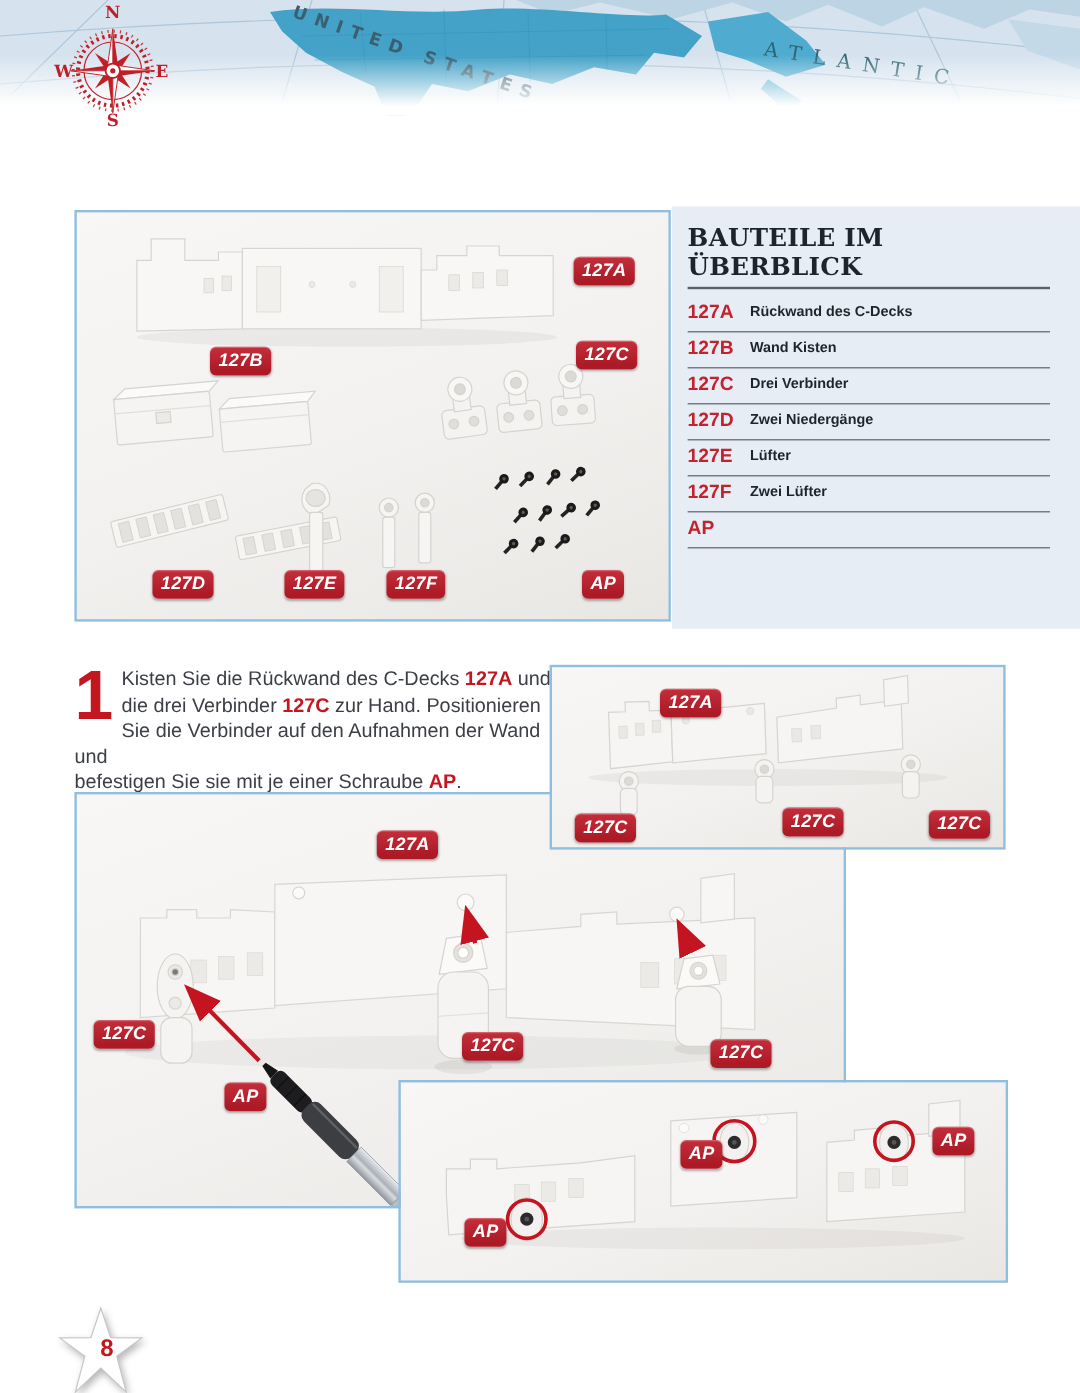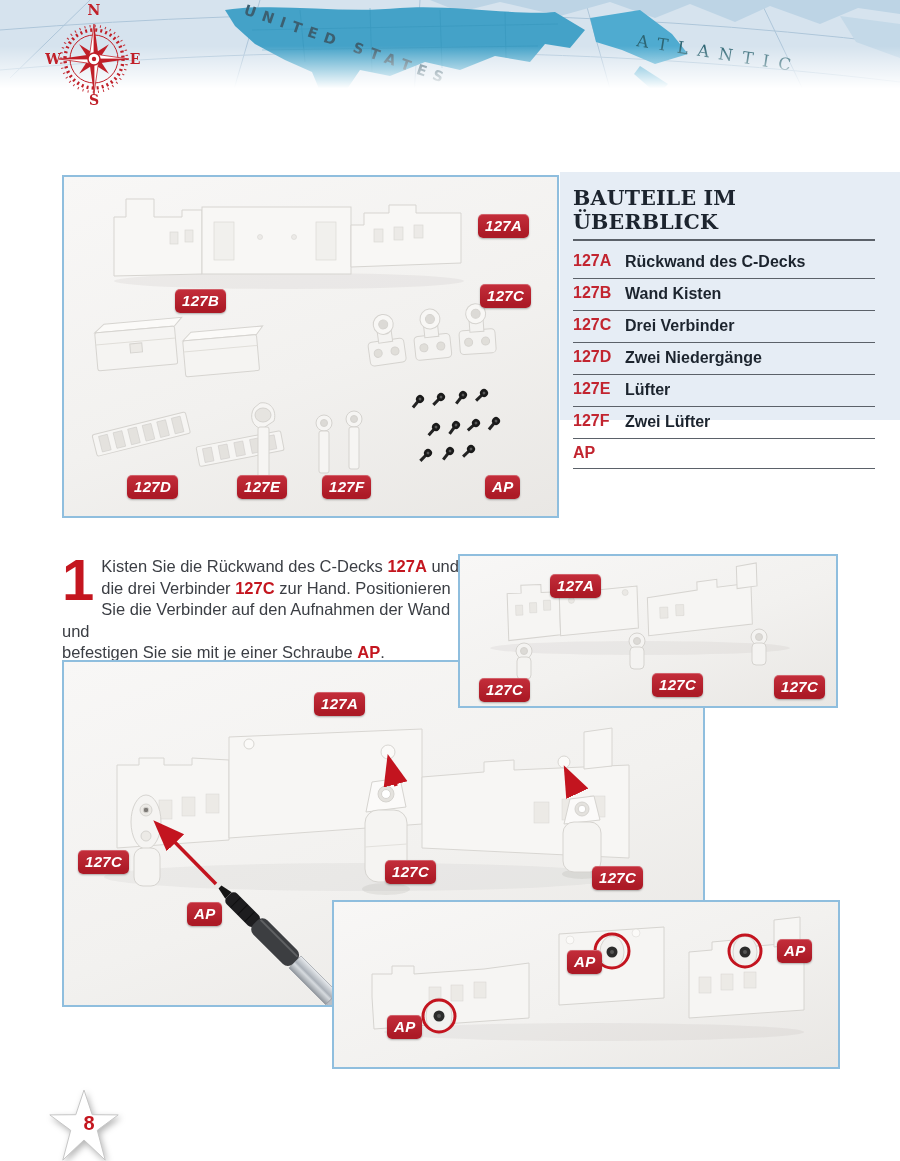--- a/index.html
+++ b/index.html
@@ -31,31 +31,31 @@
   
   .badge {
     position:absolute; background:linear-gradient(#c42e3b 0%, #ac1a26 85%);
     color:#fff; font-weight:bold; font-style:italic; font-size:15px; line-height:1;
     padding:4px 7px 5px; border-radius:5px; letter-spacing:.3px; white-space:nowrap;
     box-shadow:0 1px 2px rgba(0,0,0,.30), inset 0 1px 0 rgba(255,255,255,.25);
     z-index:6;
   }
   
   .table-panel {
-    position:absolute; left:560px; top:172px; width:340px; height:248px;
+    position:absolute; left:560px; top:172px; width:340px; height:352px;
     background:#e6edf5; box-sizing:border-box; padding:14px 25px 0 13px; z-index:0;
   }
   .table-title {
     margin:0 0 6px 0; font-family:"DejaVu Serif","Liberation Serif",serif;
     font-weight:bold; font-size:20.5px; color:#1c242e; letter-spacing:.2px;
     padding-bottom:5px; border-bottom:2px solid #5b6169;
   }
   .prow { display:flex; border-bottom:1.5px solid #5b6169; padding:5px 0 6px; }
   .pcode { width:52px; flex:none; color:#c2242f; font-weight:bold; font-size:16px; }
-  .plabel { color:#1c242e; font-weight:bold; font-size:16px; line-height:1.25; max-width:212px; }
+  .plabel { color:#1c242e; font-weight:bold; font-size:12px; line-height:1.25; max-width:212px; }
   
   .step {
     position:absolute; left:62px; top:556px; width:420px;
     color:#3b3e44; font-size:16.5px; line-height:21.5px; z-index:1;
   }
   .dropcap {
     float:left; color:#c4161f; font-weight:bold; font-size:58px;
     line-height:41px; margin:3px 7px 0 0;
   }
   .step .ref { color:#c4161f; font-weight:bold; }

